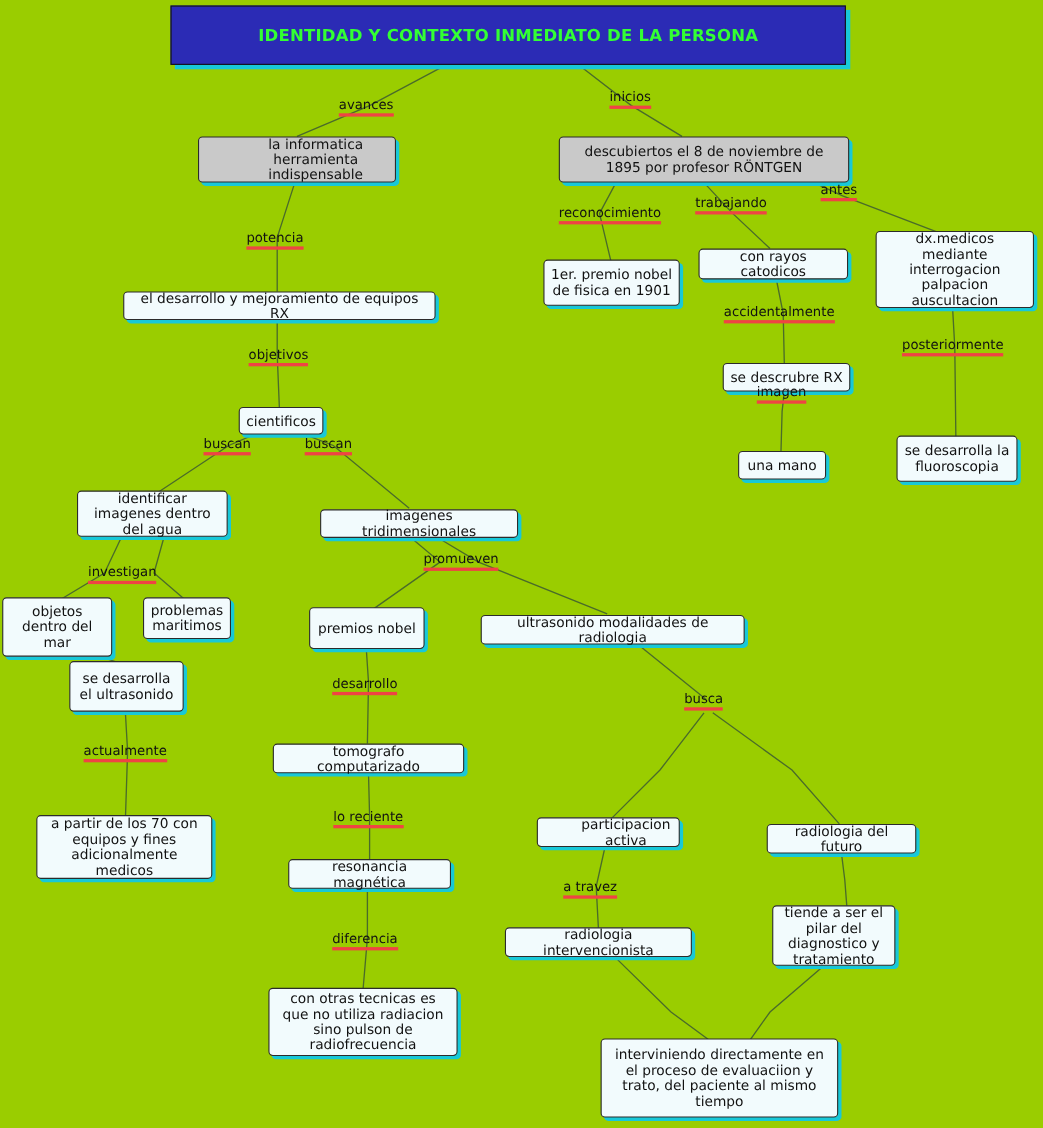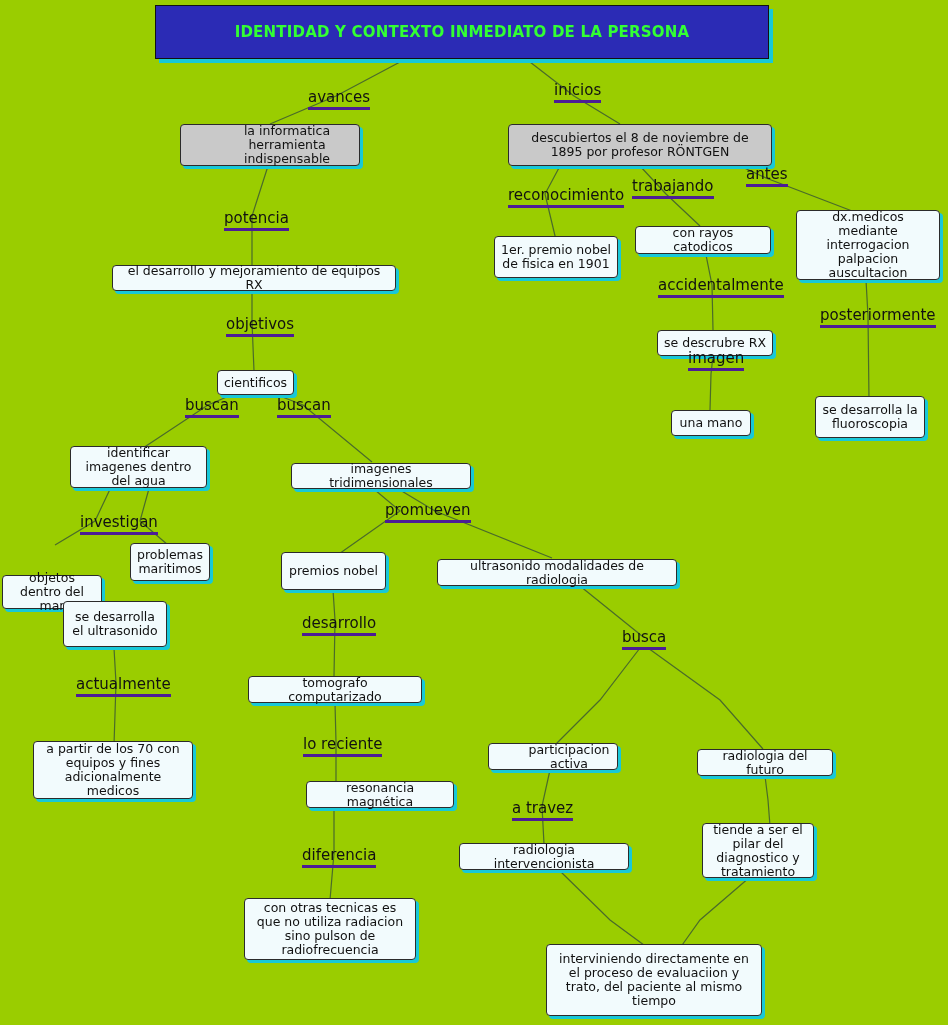--- a/index.html
+++ b/index.html
@@ -39,24 +39,24 @@
     font-weight:bold;
     font-size:15px;
     letter-spacing:0.2px;
     display:flex;align-items:center;justify-content:center;
     box-shadow:4px 4px 0 #18c8d8;
     z-index:6;
     text-align:center;
   }
   .link-label{
     position:absolute;
-    font-size:15px;
+    font-size:12px;
     color:#111;
     white-space:nowrap;
-    border-bottom:3px solid #4c1d95;
+    border-bottom:3px solid #ef4444;
     padding-bottom:1px;
     background:transparent;
     z-index:7;
   }
 </style>
 </head>
 <body>
 
 <div id="canvas">
 
@@ -166,21 +166,21 @@
   </div>
 
   <div class="node" style="left:70px;top:446px;width:137px;height:42px;">
     <span>identificar imagenes dentro del agua</span>
   </div>
 
   <div class="node" style="left:291px;top:463px;width:180px;height:26px;">
     <span>imagenes  tridimensionales</span>
   </div>
 
-  <div class="node" style="left:2px;top:543px;width:100px;height:34px;margin-top:32px;">
+  <div class="node" style="left:2px;top:543px;width:100px;height:54px;">
     <span>objetos dentro del mar</span>
   </div>
 
   <div class="node" style="left:130px;top:543px;width:80px;height:38px;">
     <span>problemas maritimos</span>
   </div>
 
   <div class="node" style="left:63px;top:601px;width:104px;height:46px;">
     <span>se desarrolla el ultrasonido</span>
   </div>
@@ -202,21 +202,21 @@
   </div>
 
   <div class="node" style="left:488px;top:743px;width:130px;height:27px;padding-left:38px;">
     <span>participacion activa</span>
   </div>
 
   <div class="node" style="left:697px;top:749px;width:136px;height:27px;">
     <span>radiologia del futuro</span>
   </div>
 
-  <div class="node" style="left:262px;top:781px;width:148px;height:27px;margin-left:44px;">
+  <div class="node" style="left:262px;top:781px;width:148px;height:27px;">
     <span>resonancia magnética</span>
   </div>
 
   <div class="node" style="left:459px;top:843px;width:170px;height:27px;">
     <span>radiologia intervencionista</span>
   </div>
 
   <div class="node" style="left:702px;top:823px;width:112px;height:55px;">
     <span>tiende a ser el pilar del diagnostico y tratamiento</span>
   </div>

